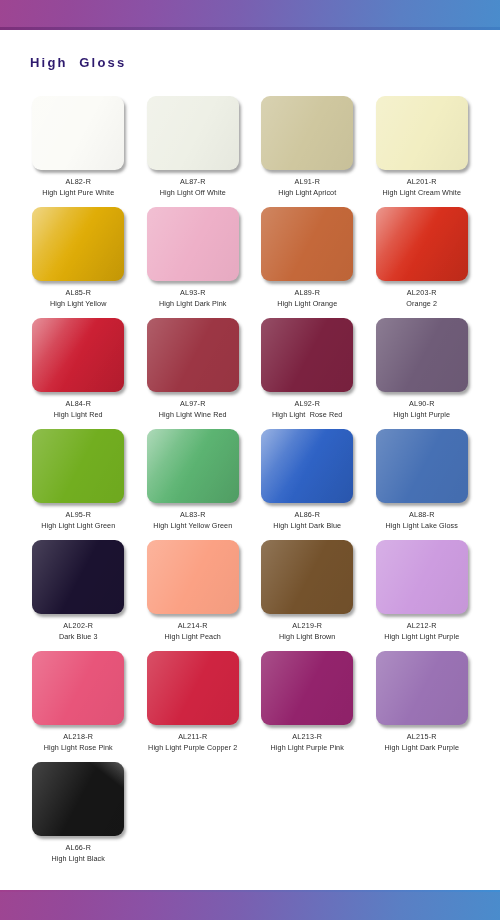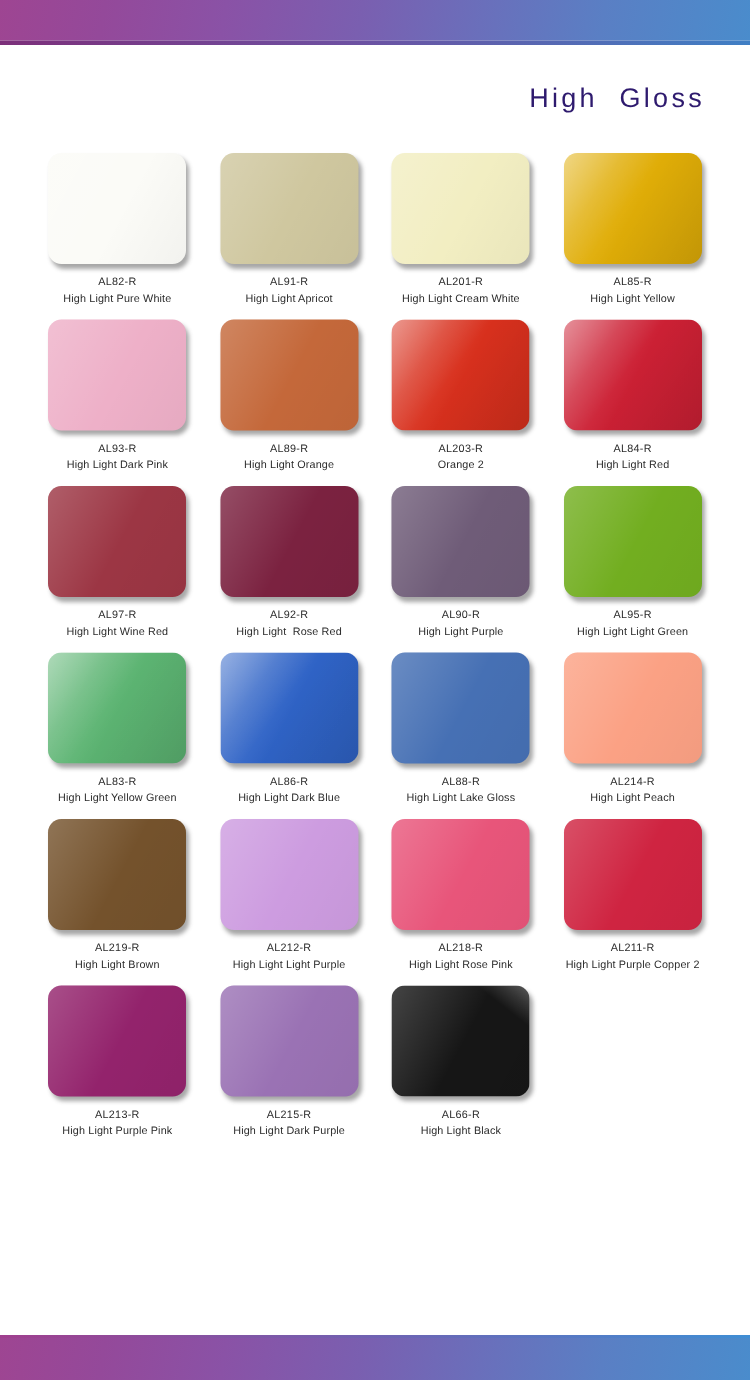--- a/index.html
+++ b/index.html
@@ -67,28 +67,27 @@
   }
 
   
   .content {
     flex: 1 1 auto;
     position: relative;
     padding: 0 30px;
   }
 
   .page-title {
-    font-size: 18px;
-    font-weight: normal;
+    font-size: 13px;
+    font-weight: bold;
     color: #2e1a6e;
     letter-spacing: 2.2px;
     margin-top: 25px;
     margin-bottom: 0;
     white-space: pre;
-    text-align: right;
   }
 
   .swatch-grid {
     margin-top: 26px;
     display: grid;
     grid-template-columns: repeat(4, 1fr);
     column-gap: 18px;
     row-gap: 10px;
   }
 
@@ -161,20 +160,29 @@
           <div class="chip-wrap">
             <div class="chip" style="background: rgb(251, 251, 247);"></div>
           </div>
           <div class="caption">
             <div class="caption-code">AL82-R</div>
             <div class="caption-name">High Light Pure White</div>
           </div>
         </div>
         <div class="swatch-cell">
           <div class="chip-wrap">
+            <div class="chip" style="background: rgb(238, 240, 230);"></div>
+          </div>
+          <div class="caption">
+            <div class="caption-code">AL87-R</div>
+            <div class="caption-name">High Light Off White</div>
+          </div>
+        </div>
+        <div class="swatch-cell">
+          <div class="chip-wrap">
             <div class="chip" style="background: rgb(207, 199, 159);"></div>
           </div>
           <div class="caption">
             <div class="caption-code">AL91-R</div>
             <div class="caption-name">High Light Apricot</div>
           </div>
         </div>
         <div class="swatch-cell">
           <div class="chip-wrap">
             <div class="chip" style="background: rgb(242, 238, 194);"></div>
@@ -287,20 +295,29 @@
           <div class="chip-wrap">
             <div class="chip" style="background: rgb(70, 112, 180);"></div>
           </div>
           <div class="caption">
             <div class="caption-code">AL88-R</div>
             <div class="caption-name">High Light Lake Gloss</div>
           </div>
         </div>
         <div class="swatch-cell">
           <div class="chip-wrap">
+            <div class="chip" style="background: rgb(27, 18, 48);"></div>
+          </div>
+          <div class="caption">
+            <div class="caption-code">AL202-R</div>
+            <div class="caption-name">Dark Blue 3</div>
+          </div>
+        </div>
+        <div class="swatch-cell">
+          <div class="chip-wrap">
             <div class="chip" style="background: rgb(251, 161, 132);"></div>
           </div>
           <div class="caption">
             <div class="caption-code">AL214-R</div>
             <div class="caption-name">High Light Peach</div>
           </div>
         </div>
         <div class="swatch-cell">
           <div class="chip-wrap">
             <div class="chip" style="background: rgb(116, 82, 44);"></div>

